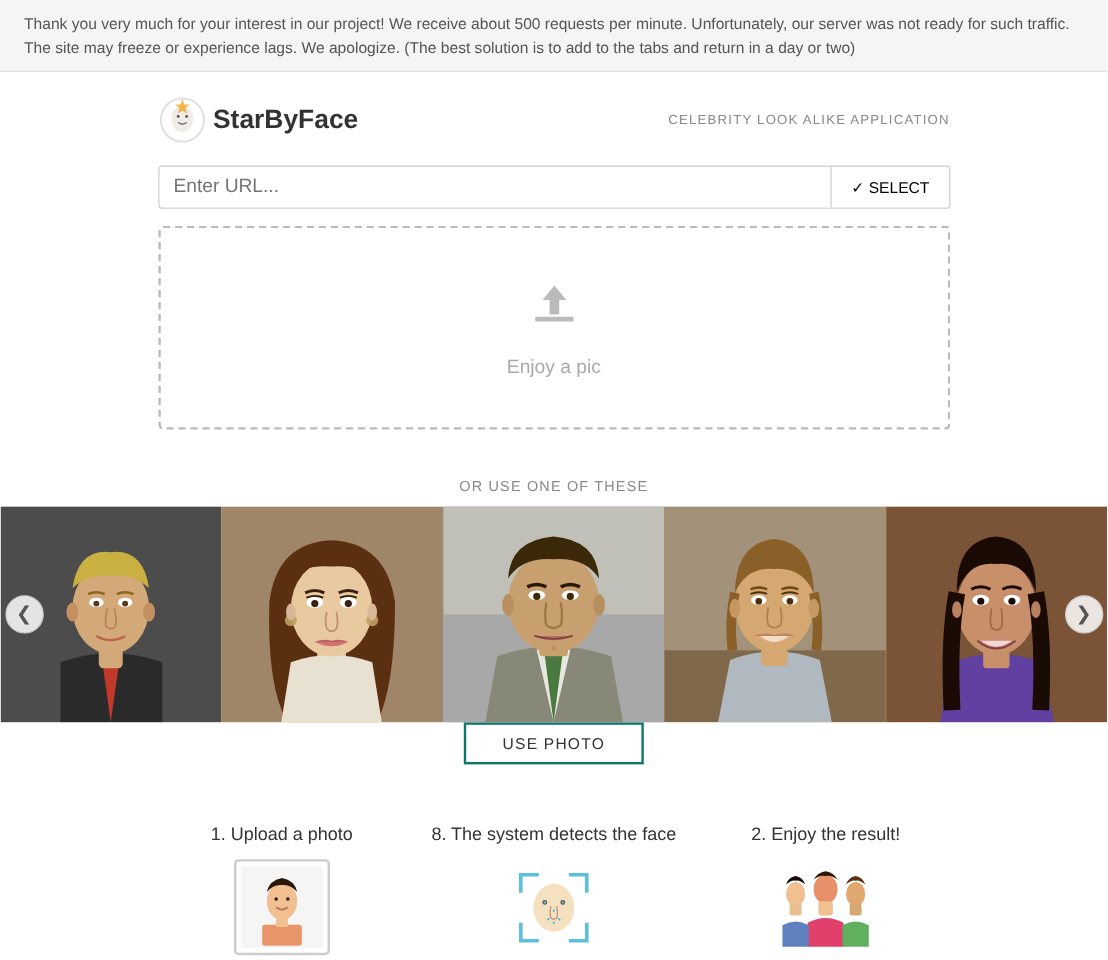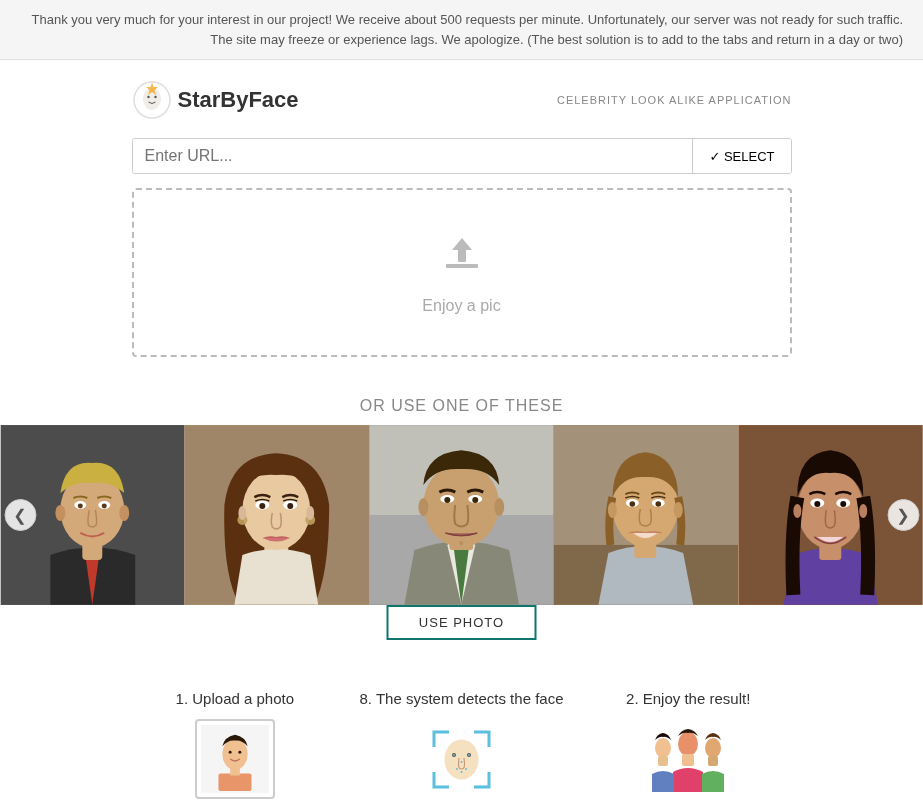--- a/index.html
+++ b/index.html
@@ -4,21 +4,21 @@
   <style>
     * { box-sizing: border-box; margin: 0; padding: 0; }
     body {
       font-family: Arial, sans-serif;
       background: #fff;
       color: #333;
       font-size: 14px;
     }
     .top-notice {
       background: #f5f5f5;
-      text-align: right;
+      text-align: left;
       padding: 10px 20px;
       font-size: 13px;
       color: #555;
       border-bottom: 1px solid #e0e0e0;
       line-height: 1.5;
     }
     .main-container {
       max-width: 700px;
       margin: 0 auto;
       padding: 20px;
@@ -88,21 +88,21 @@
       font-size: 40px;
       color: #aaa;
       margin-bottom: 10px;
     }
     .upload-text {
       font-size: 16px;
       color: #aaa;
     }
     .or-use-label {
       text-align: center;
-      font-size: 16px;
+      font-size: 12px;
       color: #888;
       letter-spacing: 1px;
       text-transform: uppercase;
       margin-bottom: 10px;
     }
 
     .carousel-nav {
       position: absolute;
       top: 50%;
       transform: translateY(-50%);

